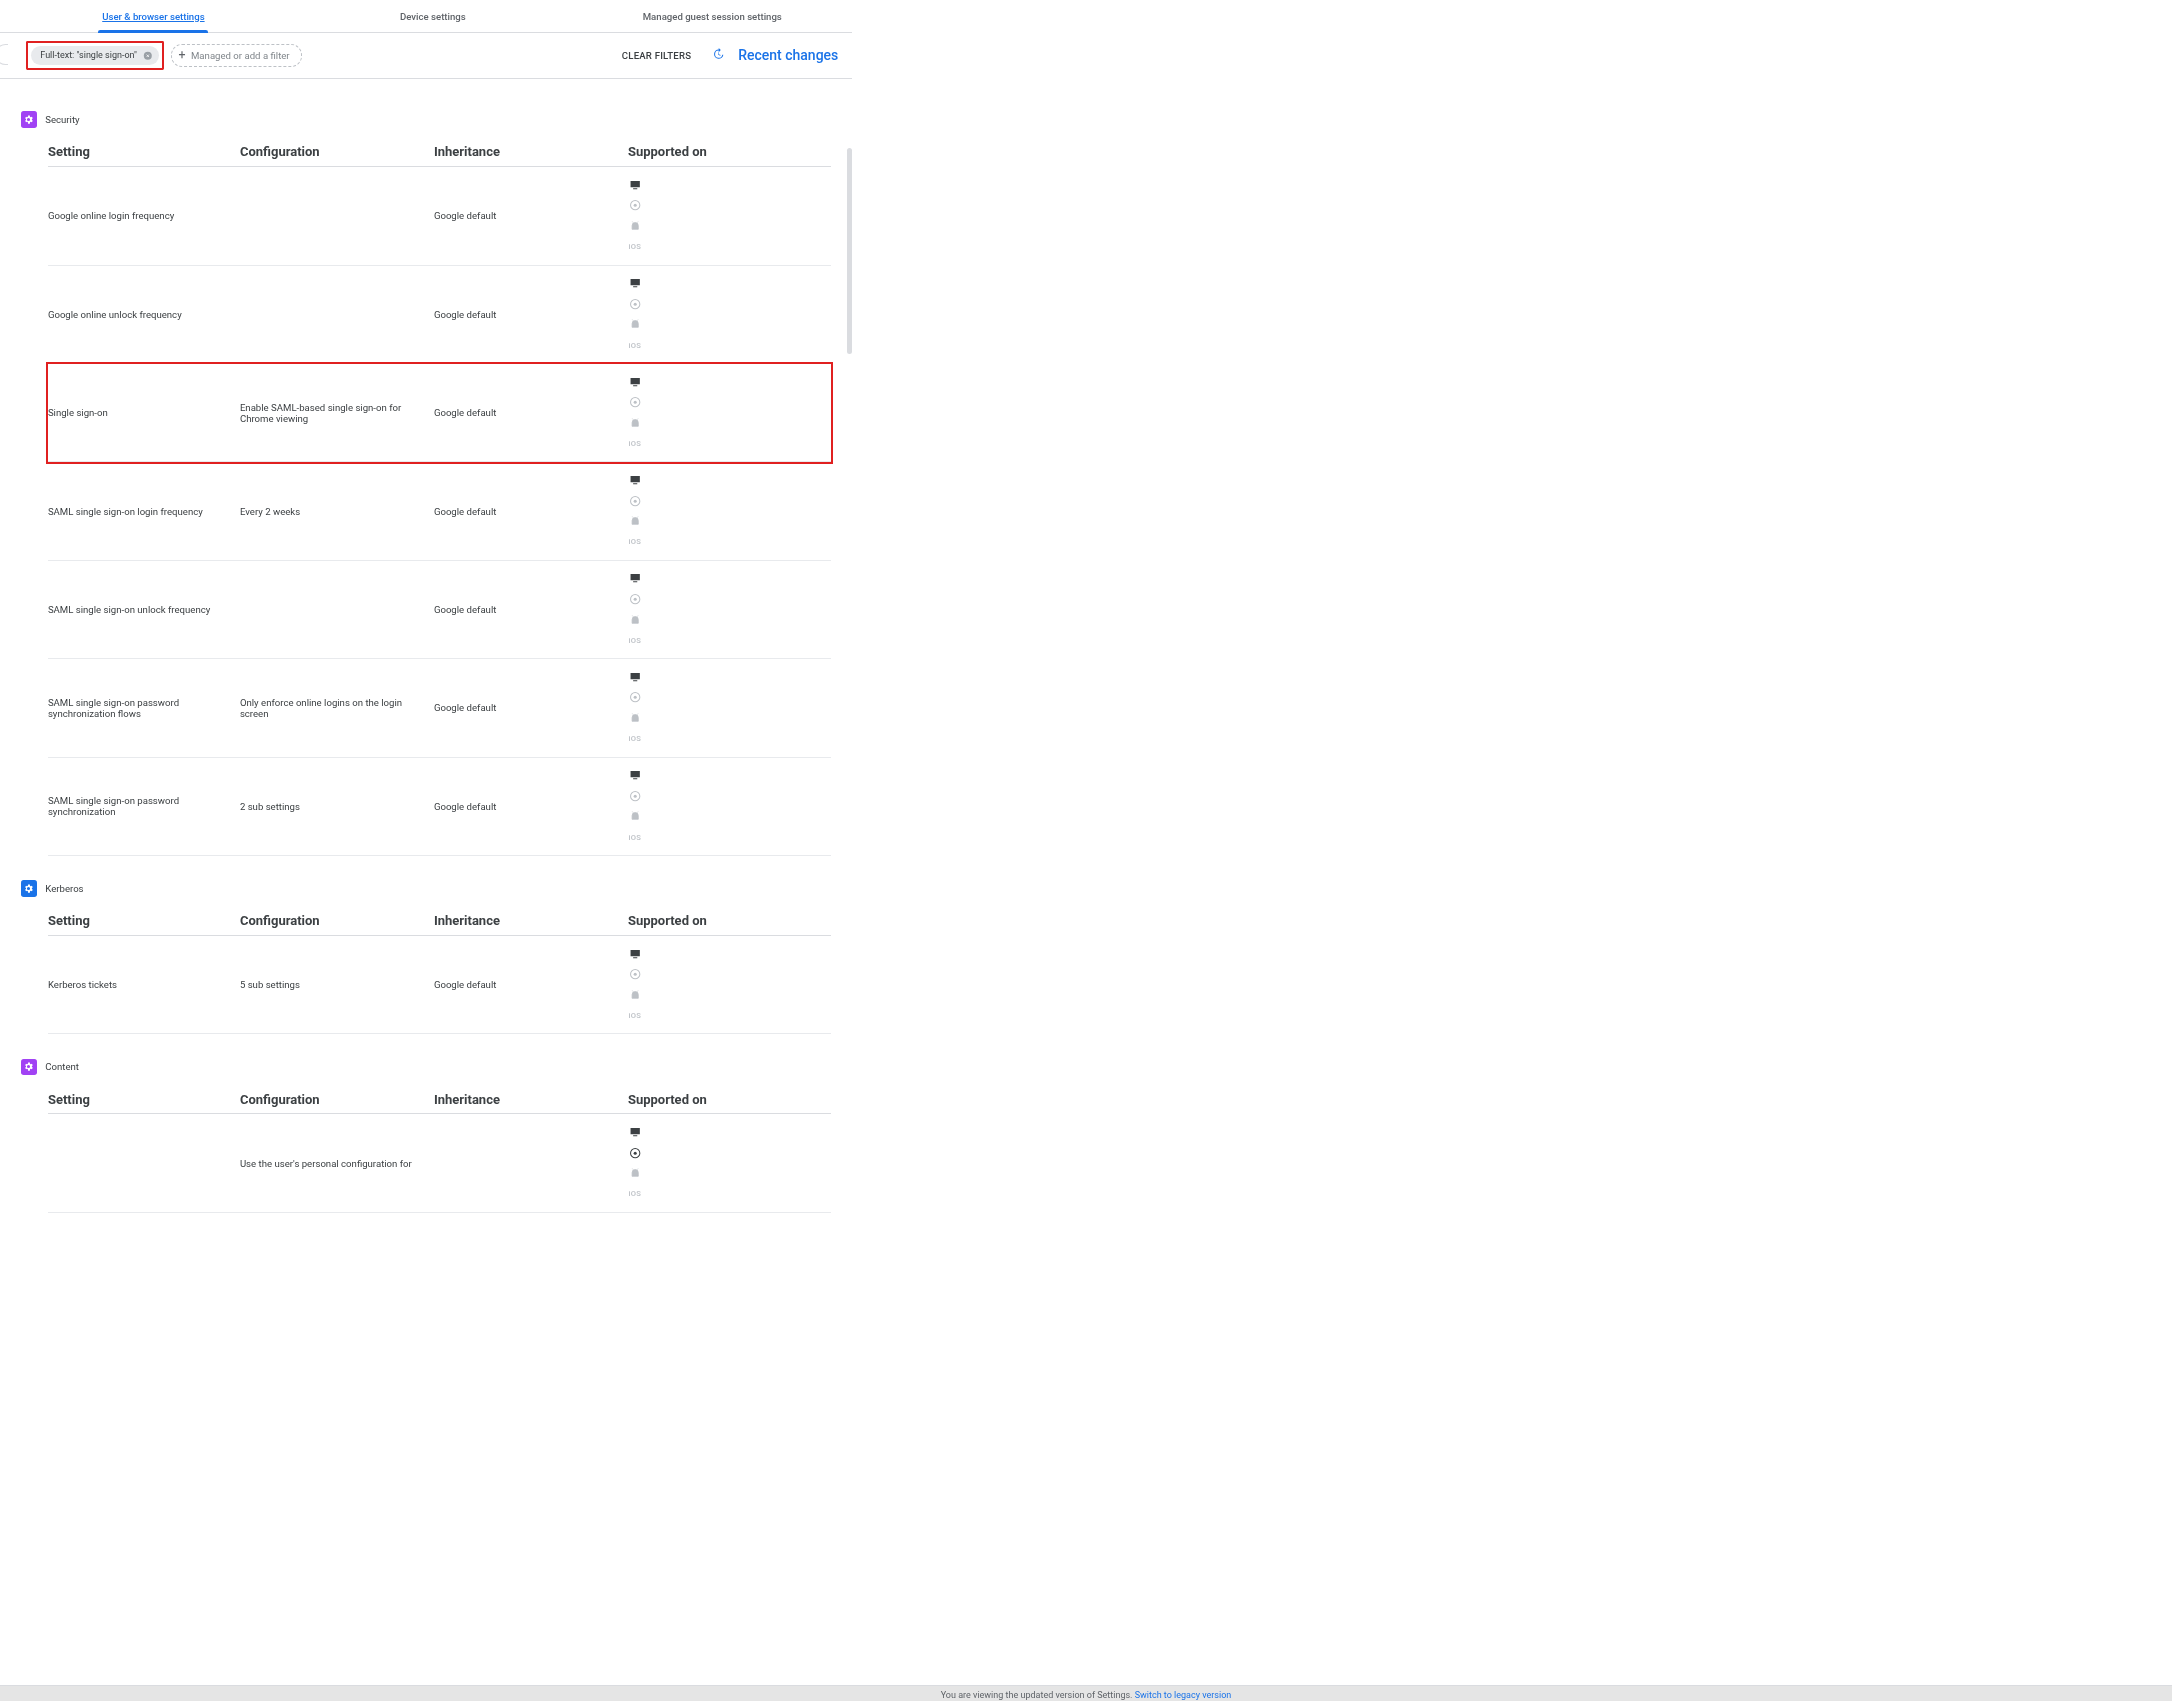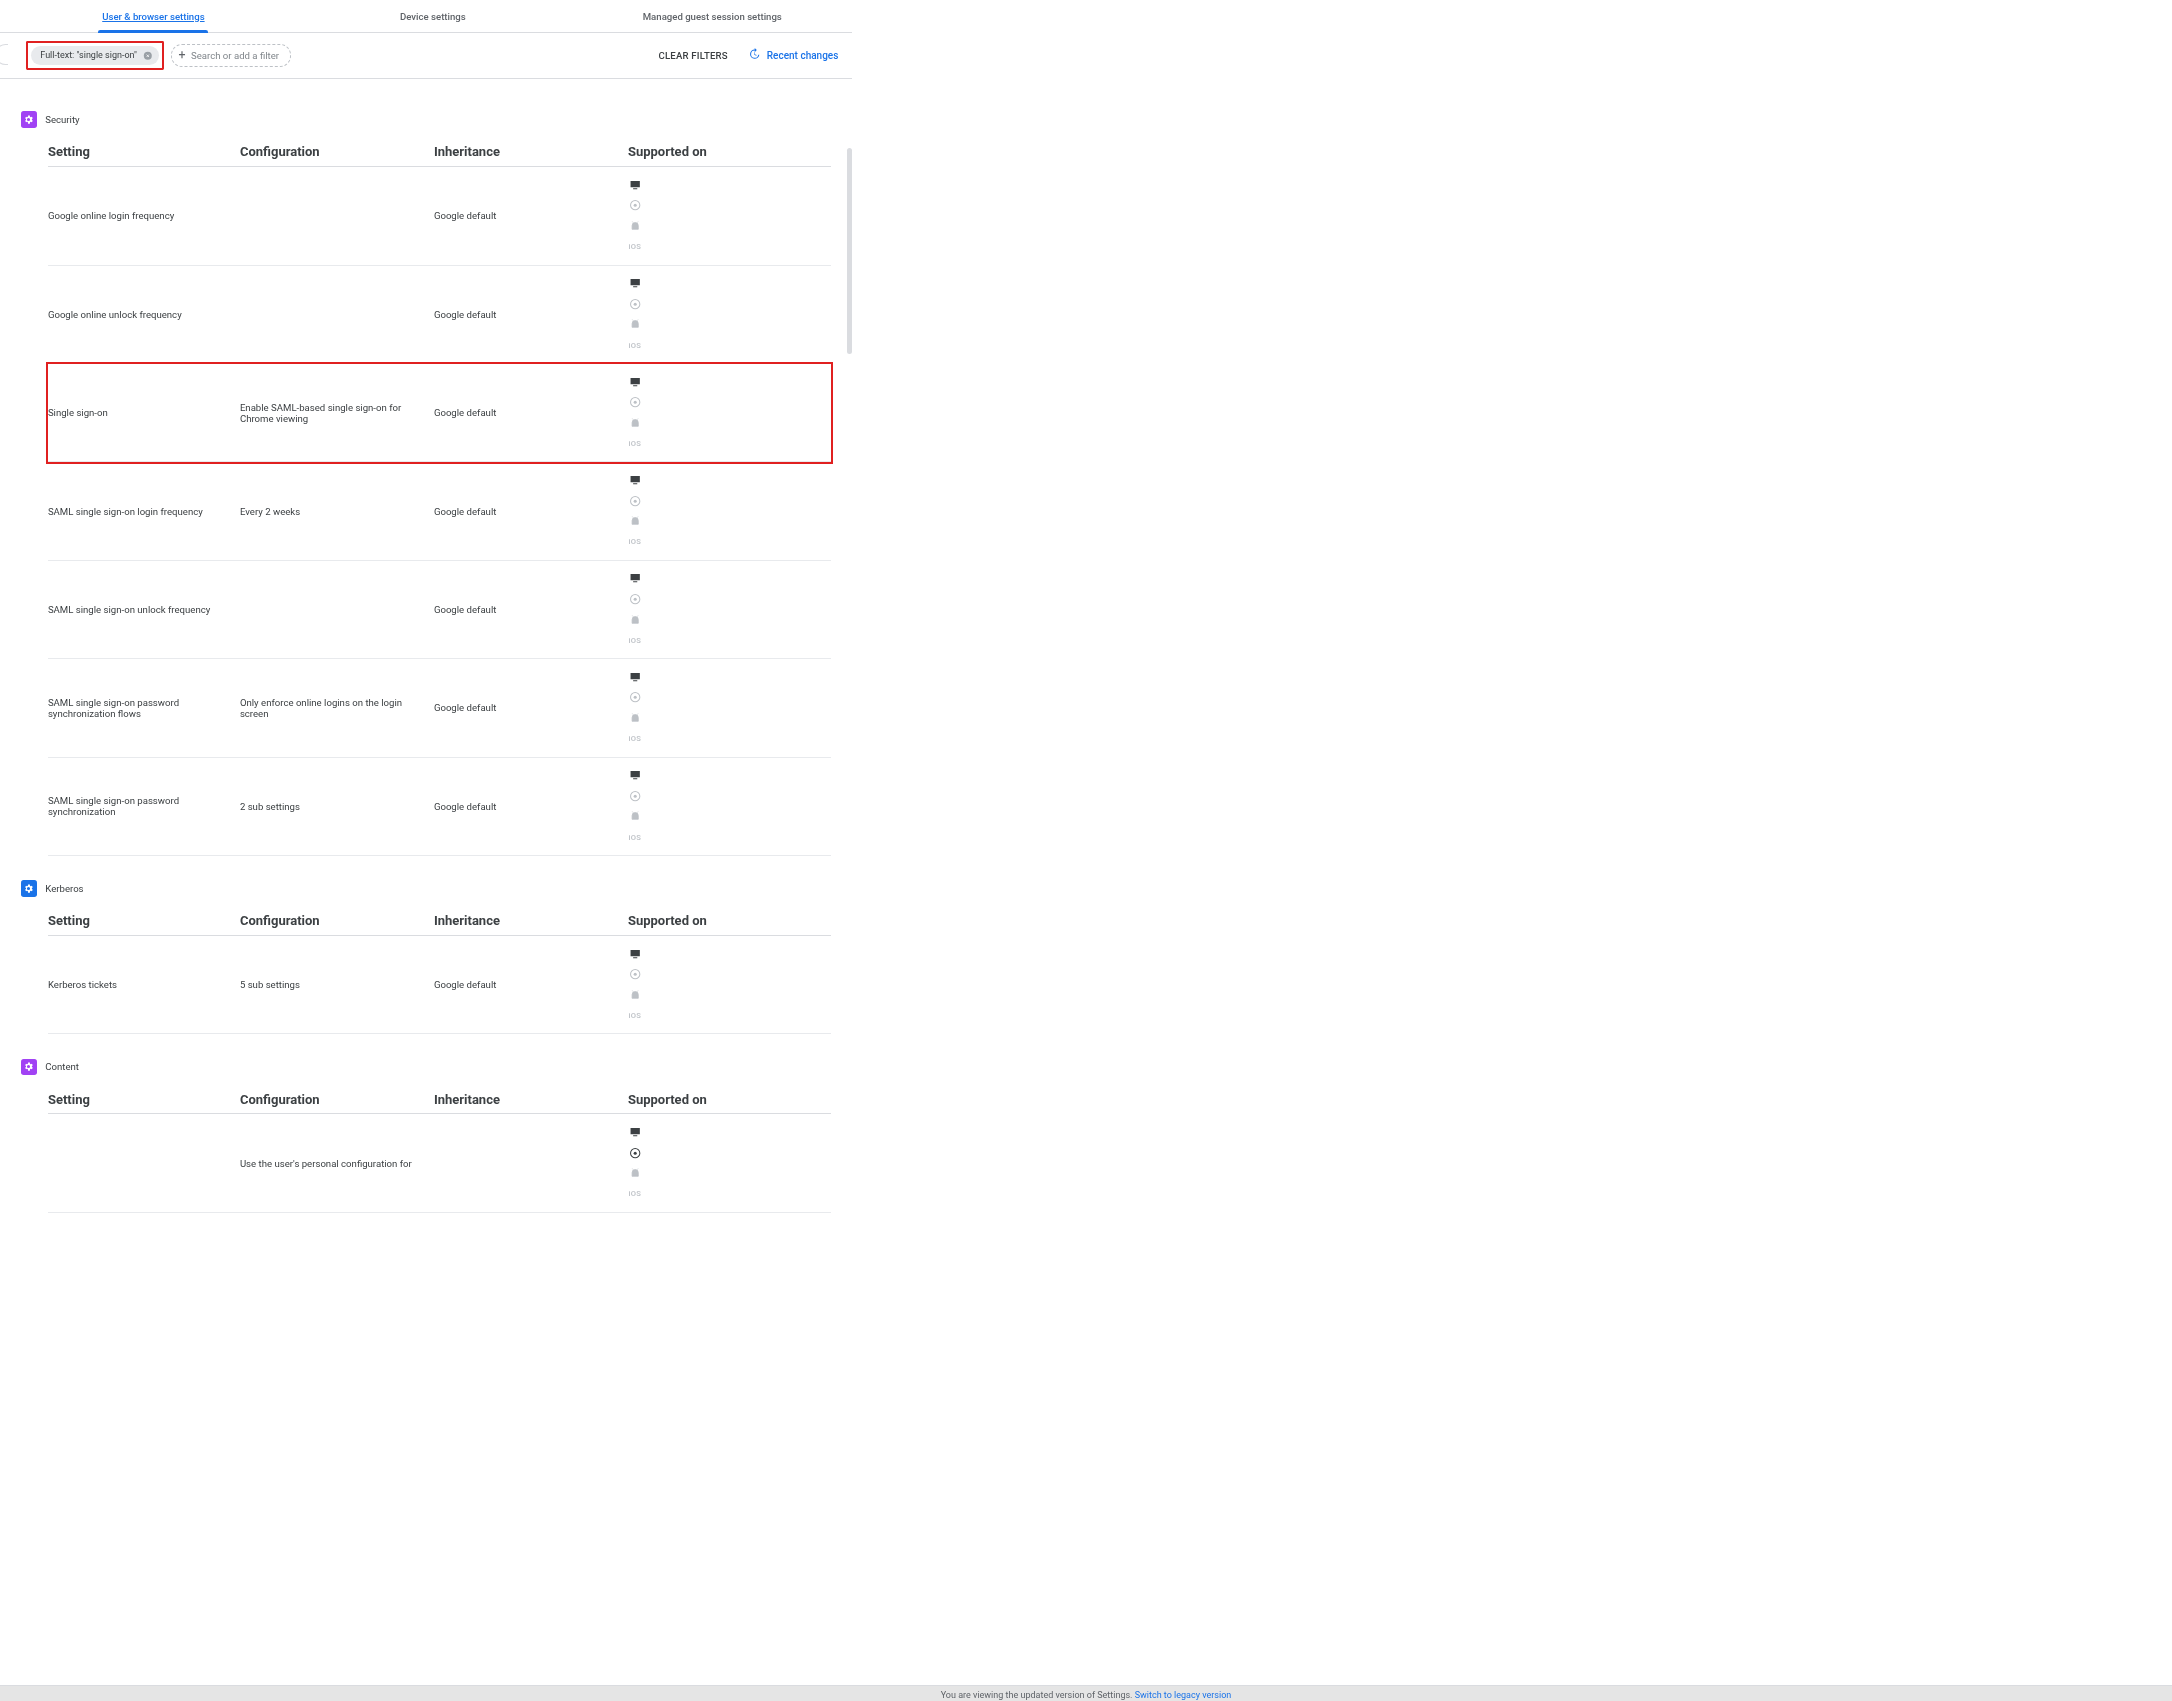--- a/index.html
+++ b/index.html
@@ -89,24 +89,24 @@
     letter-spacing: 0.2px;
     color: #3c4043;
     font-size: 9.6px;
     cursor: pointer;
     text-transform: uppercase;
     margin-right: 13.7px;
   }
   .recent-changes {
     display: inline-flex;
     align-items: center;
-    gap: 6px;
+    gap: 14px;
     color: #1a73e8;
     font-weight: 500;
-    font-size: 10px;
+    font-size: 14px;
     cursor: pointer;
   }
   .history-icon svg { fill: #1a73e8; }
 
   
   .content { padding: 8.2px 6.9px 41px 6.9px; position: relative; }
   .section { margin-top: 20px; }
   .section-header {
     display: flex;
     align-items: center;
@@ -213,21 +213,21 @@
         <span class="chip-close">
           <svg viewBox="0 0 24 24" width="9.6" height="9.6">
               <circle cx="12" cy="12" r="10" fill="#9aa0a6"></circle>
               <path d="M15 9l-6 6M9 9l6 6" stroke="#fff" stroke-width="2"></path>
             </svg>
         </span>
       </span>
     </span>
     <span class="add-filter">
       <span class="plus-icon">+</span>
-      <span>Search or add a filter</span>
+      <span>Managed or add a filter</span>
     </span>
     <span class="spacer"></span>
     <span class="clear-filters">Clear filters</span>
     <span class="recent-changes">
       <span class="history-icon">
         <svg viewBox="0 0 24 24" width="12.4" height="12.4">
             <path d="M13 3a9 9 0 1 0 8.94 10H19.9A7 7 0 1 1 13 5v3l4-4-4-4v3zM12 8v5l4 2 .8-1.4L13 12V8h-1z"></path>
           </svg>
       </span>
       <span>Recent changes</span>

